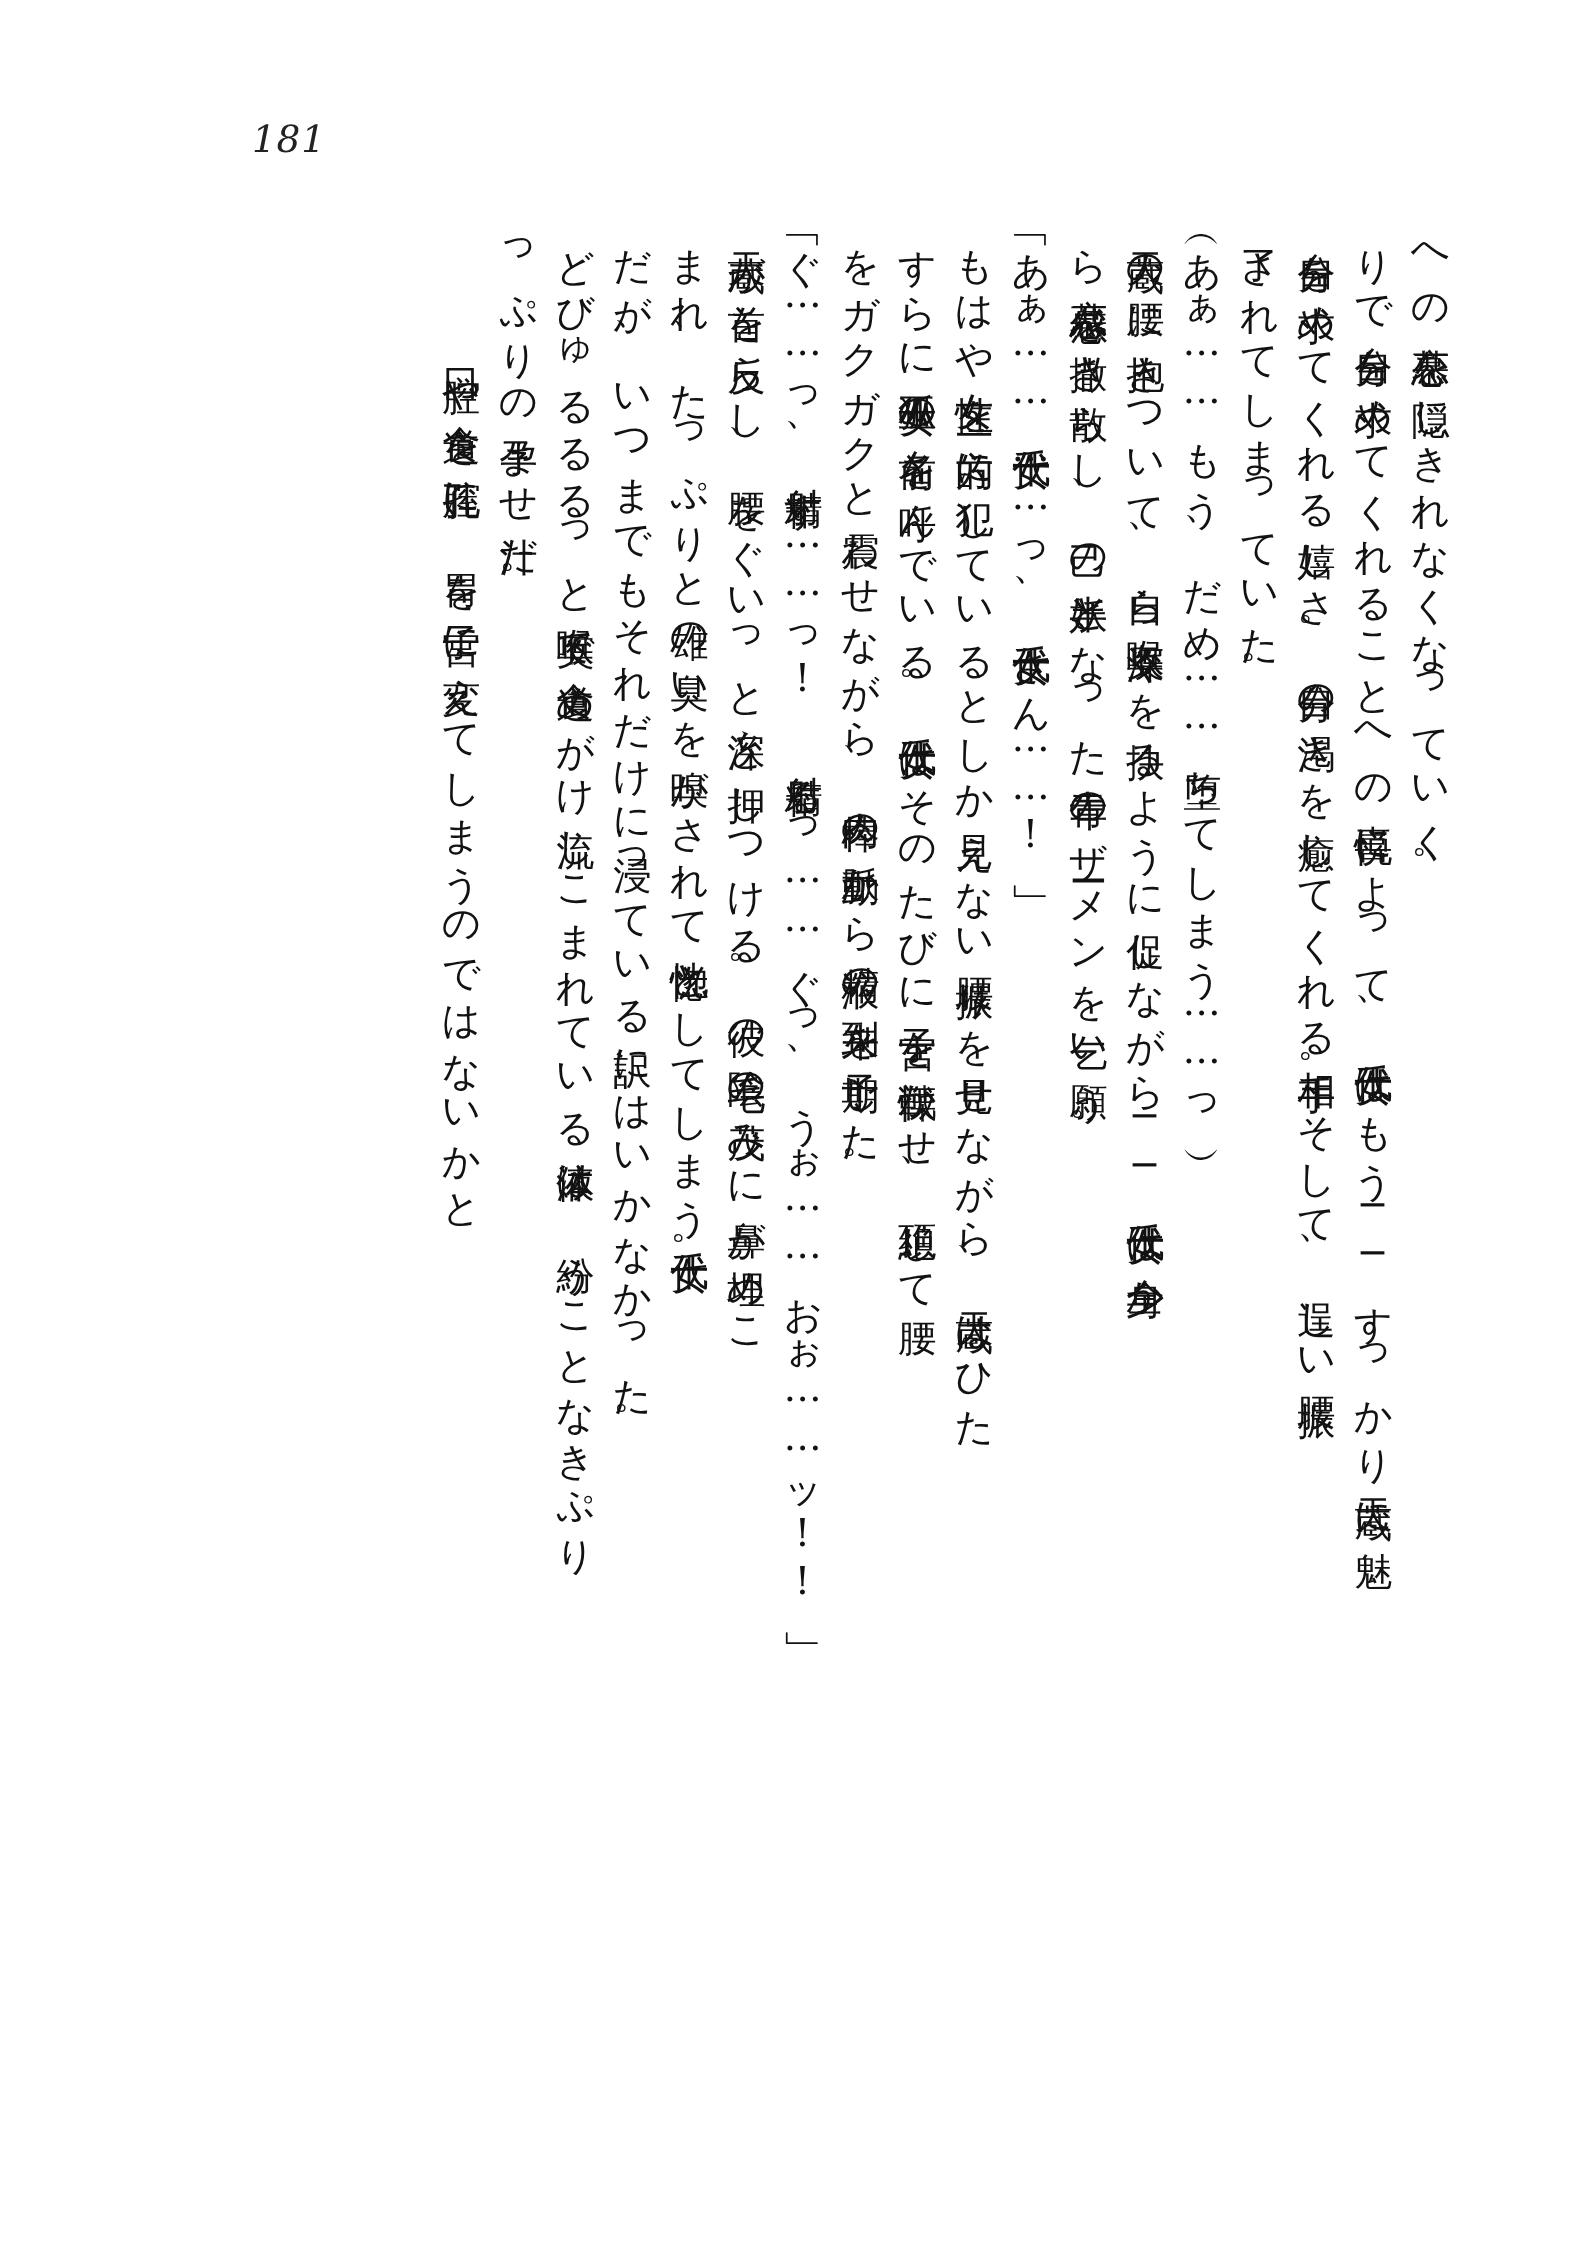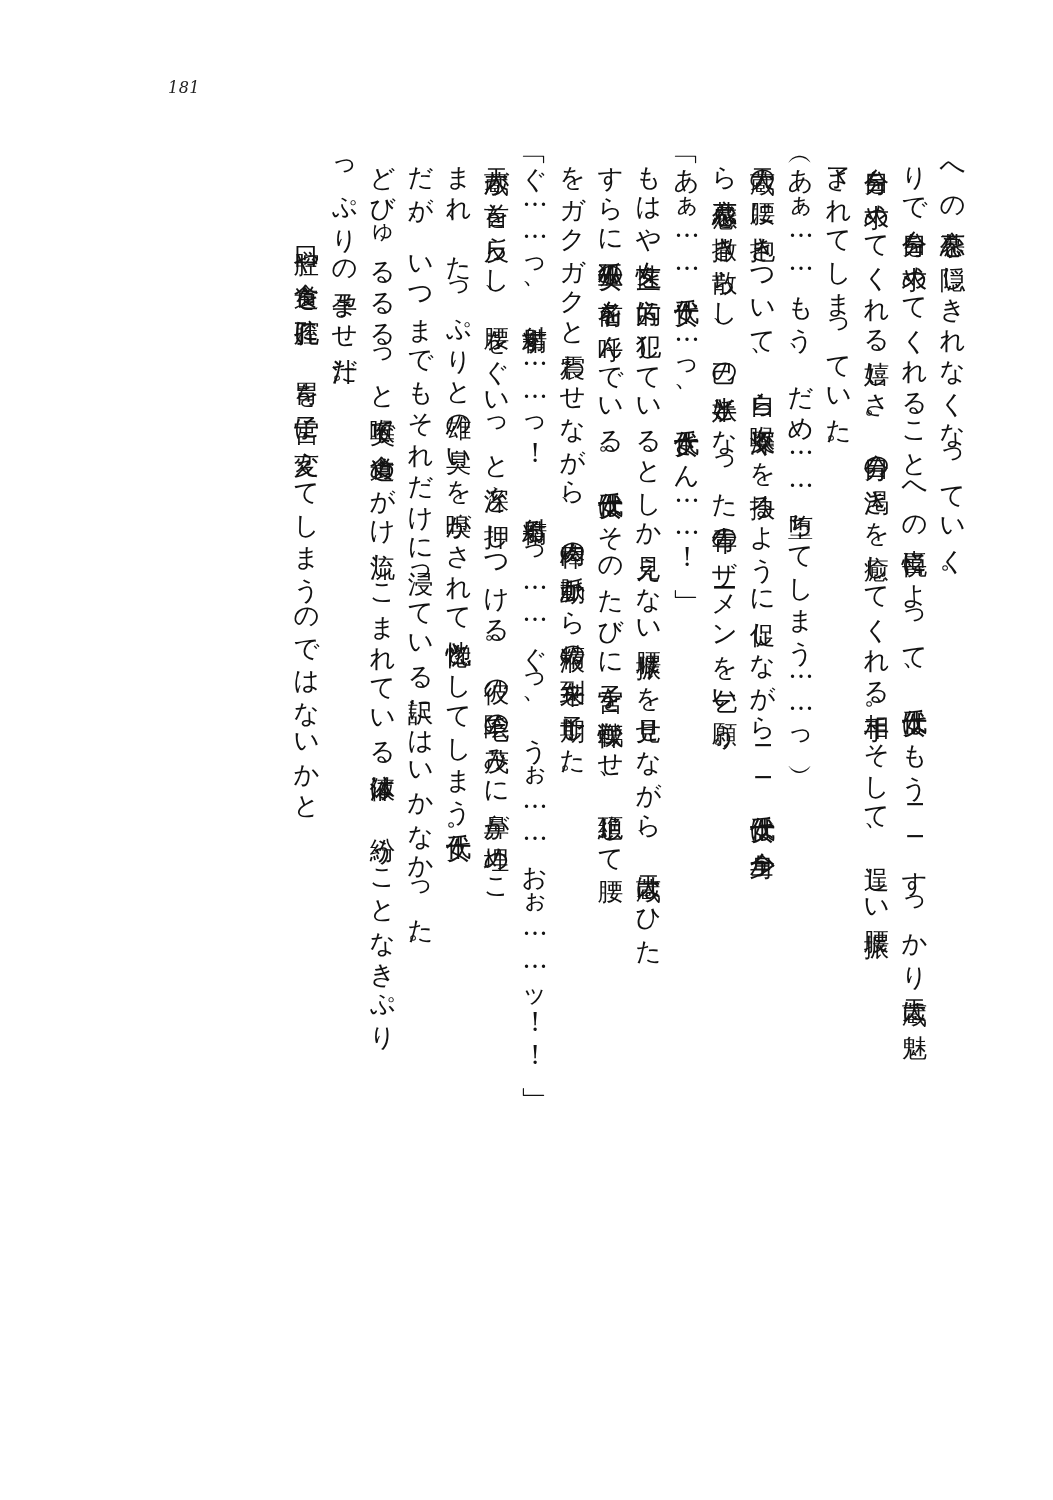--- a/index.html
+++ b/index.html
@@ -22,21 +22,21 @@
     top: 0;
     width: 1053px;
     height: 1500px;
     background: #ffffff;
   }
 
   .page-number {
     position: absolute;
     left: 168px;
     top: 78px;
-    font-size: 16px;
+    font-size: 25px;
     font-style: italic;
     font-family: "DejaVu Serif", "Liberation Serif", serif;
     color: #222;
     letter-spacing: 0.5px;
   }
 
   
   .text-block {
     position: absolute;
     top: 148px;

